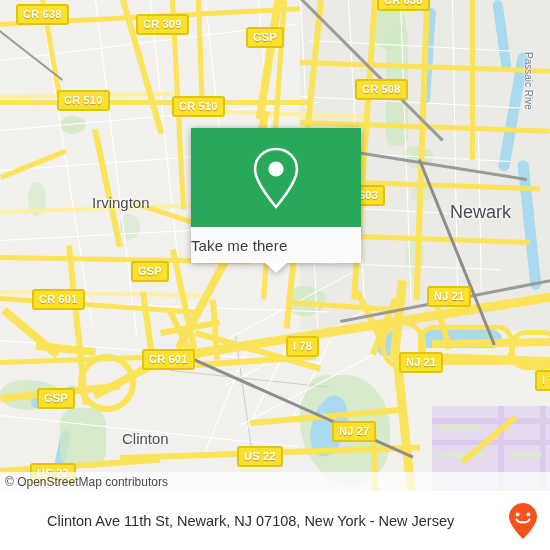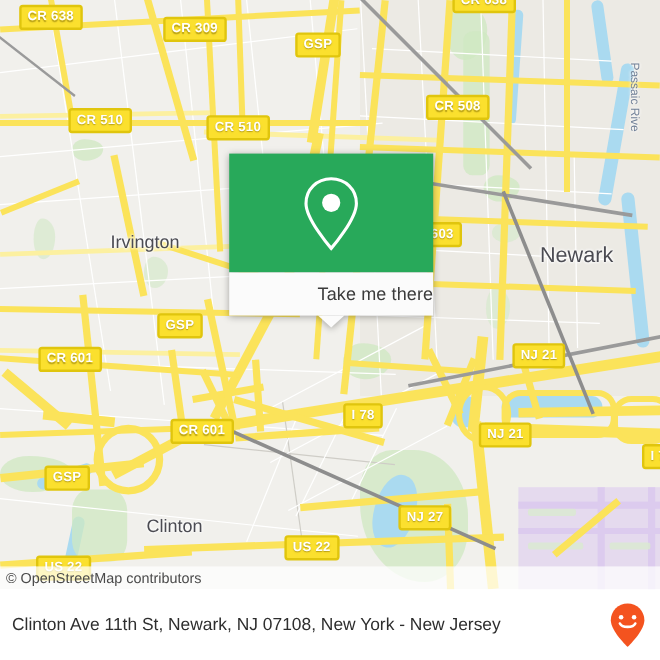--- a/index.html
+++ b/index.html
@@ -57,21 +57,21 @@
   #card{
     position:absolute;left:191px;top:128px;width:170px;
     filter:drop-shadow(0 1px 3px rgba(0,0,0,.33));
   }
   #card-top{
     height:99px;background:#28a95a;
     display:flex;align-items:center;justify-content:center;
   }
   #card-foot{
     height:36px;background:#fbfbfb;
-    display:flex;align-items:center;justify-content:flex-end;
+    display:flex;align-items:center;justify-content:flex-start;
     position:relative;
   }
   #card-foot span{
     font-size:15px;color:#3b3b3b;letter-spacing:.1px;
   }
   #card-tip{
     position:absolute;left:50%;bottom:-10px;margin-left:-11px;
     width:0;height:0;border-left:11px solid transparent;
     border-right:11px solid transparent;border-top:10px solid #fbfbfb;
   }
@@ -84,21 +84,21 @@
   }
   #attrib span{font-size:12px;color:#4a4a4a;padding-left:5px;}
 
   
   #footer{
     position:absolute;left:0;top:491px;width:550px;height:59px;
     background:#ffffff;display:flex;align-items:center;
   }
   #footer-title{
     flex:1;font-size:14.5px;line-height:20px;color:#2e2e2e;
-    padding-left:10px;padding-right:8px;
+    padding-left:10px;padding-right:8px;margin-left:37px;
   }
   #brand{display:flex;align-items:center;padding-right:12px;}
   #brand-word{
     font-size:29px;color:#1b1b1b;letter-spacing:-.6px;
     margin-left:2px;font-weight:normal;
   }
 </style>
 </head>
 <body>
 

